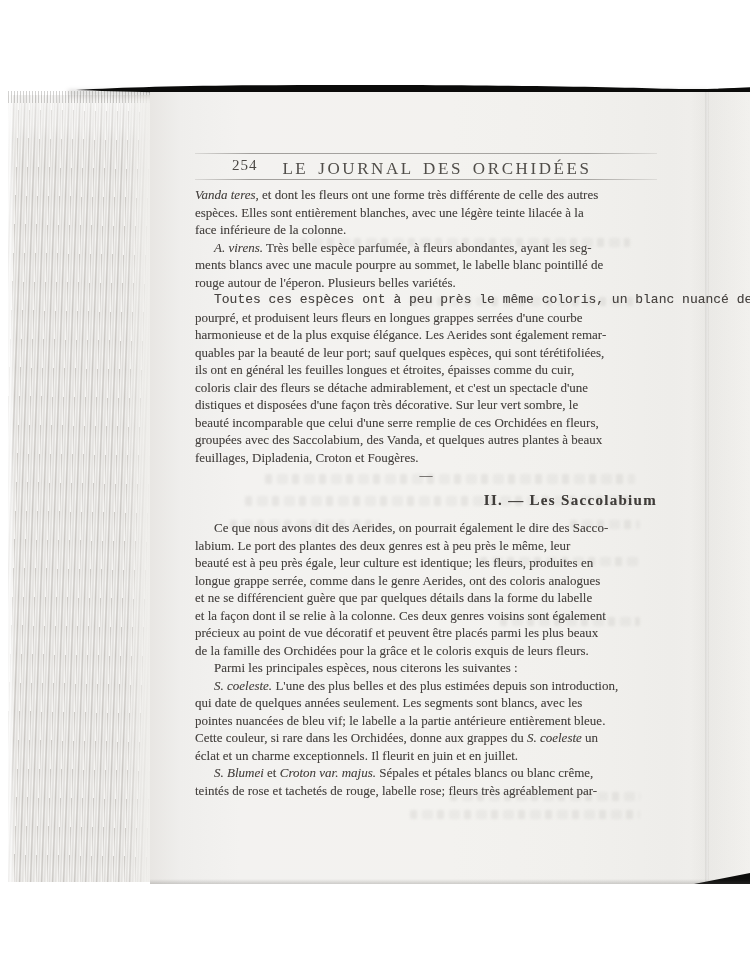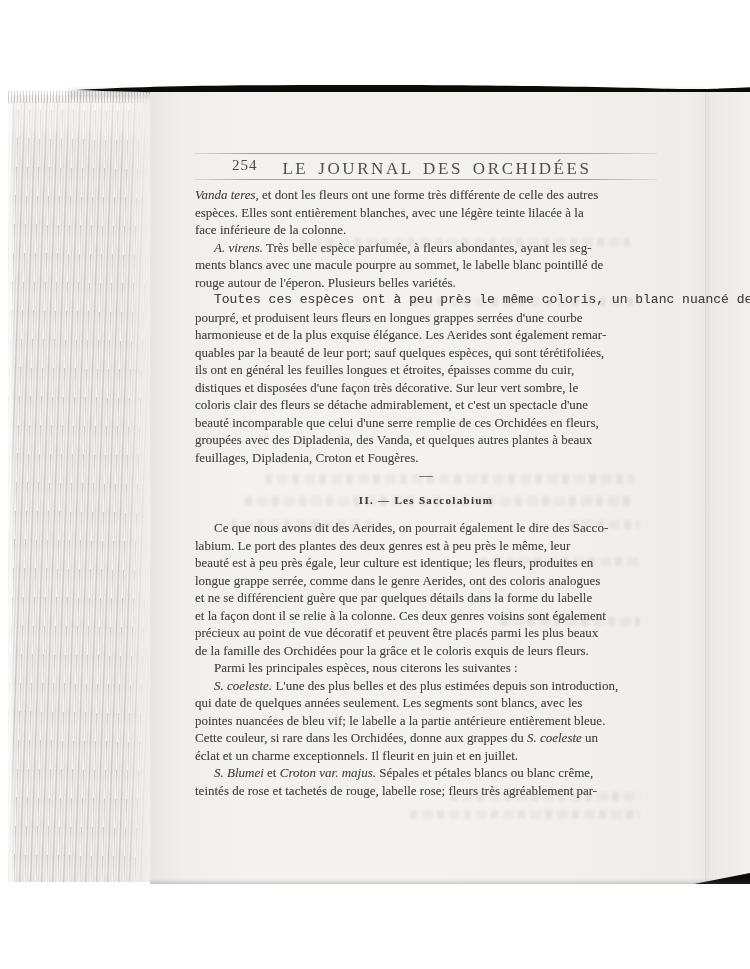--- a/index.html
+++ b/index.html
@@ -75,21 +75,21 @@
     position:absolute;left:45px;top:94px;width:462px;
     color:#474340;font-size:13px;
     text-shadow:0 0 .5px rgba(70,66,62,.35);
   }
   .para{margin:0;}
   .line{white-space:nowrap;height:17.5px;line-height:17.5px;}
   .line.indent{padding-left:19px;}
   .it{font-style:italic;}
   .sep{height:16px;line-height:13px;text-align:center;font-size:13px;color:#4a4745;margin-top:2px;}
   .heading{
-    text-align:center;font-weight:bold;font-size:11px;letter-spacing:1.3px;
+    text-align:right;font-weight:bold;font-size:15px;letter-spacing:1.3px;
     color:#403d3a;margin:6px 0 9px 0;height:20px;line-height:20px;
   }
 
   
   .ghost{
     position:absolute;display:block;
     background:repeating-linear-gradient(90deg, rgba(125,122,117,.30) 0 7px, rgba(125,122,117,0) 7px 12px, rgba(125,122,117,.20) 12px 23px, rgba(125,122,117,0) 23px 27px);
     filter:blur(1.6px);opacity:.38;border-radius:2px;
   }
 </style>
@@ -138,24 +138,24 @@
           <div class="line indent" style="word-spacing: 0px;"><span class="it">A. virens.</span><span> Très belle espèce parfumée, à fleurs abondantes, ayant les seg-</span></div>
           <div class="line" style="word-spacing: 0px;"><span>ments blancs avec une macule pourpre au sommet, le labelle blanc pointillé de</span></div>
           <div class="line last"><span>rouge autour de l'éperon. Plusieurs belles variétés.</span></div>
         </div>
         <div class="para">
           <div class="line indent" style="word-spacing: 0px; font-family: Liberation Mono, monospace;"><span>Toutes ces espèces ont à peu près le même coloris, un blanc nuancé de rose</span></div>
           <div class="line" style="word-spacing: 0px;"><span>pourpré, et produisent leurs fleurs en longues grappes serrées d'une courbe</span></div>
           <div class="line" style="word-spacing: 0px;"><span>harmonieuse et de la plus exquise élégance. Les Aerides sont également remar-</span></div>
           <div class="line" style="word-spacing: 0px;"><span>quables par la beauté de leur port; sauf quelques espèces, qui sont térétifoliées,</span></div>
           <div class="line" style="word-spacing: 0px;"><span>ils ont en général les feuilles longues et étroites, épaisses comme du cuir,</span></div>
+          <div class="line" style="word-spacing: 0px;"><span>coloris clair des fleurs se détache admirablement, et c'est un spectacle d'une</span></div>
           <div class="line" style="word-spacing: 0px;"><span>distiques et disposées d'une façon très décorative. Sur leur vert sombre, le</span></div>
-          <div class="line" style="word-spacing: 0px;"><span>coloris clair des fleurs se détache admirablement, et c'est un spectacle d'une</span></div>
           <div class="line" style="word-spacing: 0px;"><span>beauté incomparable que celui d'une serre remplie de ces Orchidées en fleurs,</span></div>
-          <div class="line" style="word-spacing: 0px;"><span>groupées avec des Dipladenia, des Vanda, et quelques autres plantes à beaux</span></div>
+          <div class="line" style="word-spacing: 0px;"><span>groupées avec des Saccolabium, des Vanda, et quelques autres plantes à beaux</span></div>
           <div class="line last"><span>feuillages, Dipladenia, Croton et Fougères.</span></div>
         </div>
         <div class="sep">—</div>
         <div class="heading">II. — Les Saccolabium</div>
         <div class="para">
           <div class="line indent" style="word-spacing: 0px;"><span>Ce que nous avons dit des Aerides, on pourrait également le dire des Sacco-</span></div>
           <div class="line" style="word-spacing: 0px;"><span>labium. Le port des plantes des deux genres est à peu près le même, leur</span></div>
           <div class="line" style="word-spacing: 0px;"><span>beauté est à peu près égale, leur culture est identique; les fleurs, produites en</span></div>
           <div class="line" style="word-spacing: 0px;"><span>longue grappe serrée, comme dans le genre Aerides, ont des coloris analogues</span></div>
           <div class="line" style="word-spacing: 0px;"><span>et ne se différencient guère que par quelques détails dans la forme du labelle</span></div>

